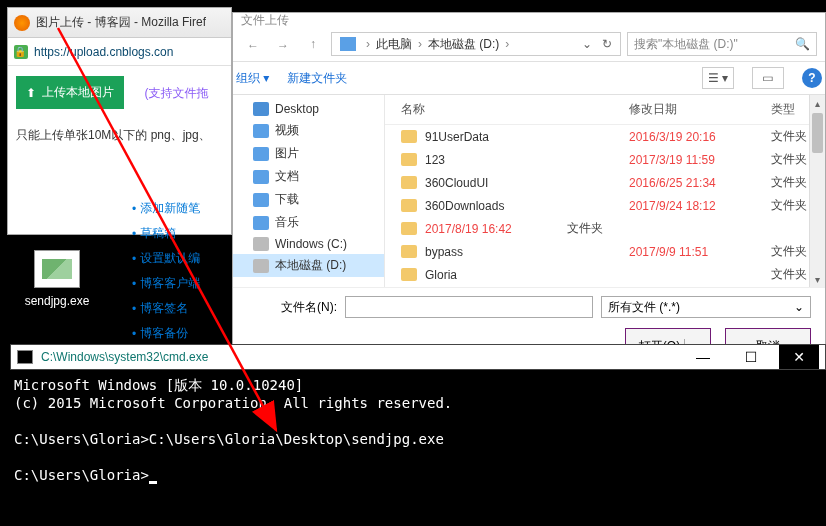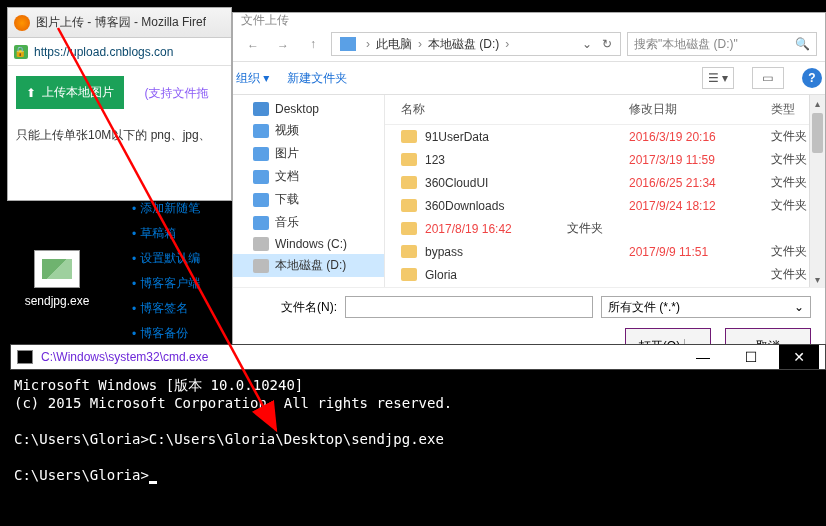--- a/index.html
+++ b/index.html
@@ -1,19 +1,19 @@
 <!DOCTYPE html>
 <html><head>
 <meta charset="utf-8">
 <style>
 *{box-sizing:border-box;margin:0;padding:0;font-family:"Microsoft YaHei",Tahoma,Arial,sans-serif;font-size:12px}
 body{width:826px;height:526px;background:#000;position:relative;overflow:hidden}
 
 
-.firefox{position:absolute;left:7px;top:7px;width:225px;height:194px;background:#fff;border:1px solid #aaa;box-shadow:0 2px 8px rgba(0,0,0,.3)}
+.firefox{position:absolute;left:7px;top:7px;width:225px;height:228px;background:#fff;border:1px solid #aaa;box-shadow:0 2px 8px rgba(0,0,0,.3)}
 .ff-title{height:30px;background:linear-gradient(#f4f4f4,#e8e8e8);display:flex;align-items:center;padding:0 6px;gap:6px;border-bottom:1px solid #ccc}
 .ff-url{height:28px;display:flex;align-items:center;padding:0 6px;border-bottom:1px solid #e0e0e0}
 .ff-url .lock{width:14px;height:14px;background:#4caf50;border-radius:2px;margin-right:6px;display:flex;align-items:center;justify-content:center;color:#fff;font-size:10px}
 .ff-url .addr{color:#0c4a6e;white-space:nowrap;overflow:hidden}
 .ff-body{padding:10px 8px}
 .upbtn{background:#1ba158;color:#fff;padding:8px 10px;display:inline-flex;align-items:center;gap:6px}
 .ff-hint{color:#8b5cf6;margin-left:17px;display:inline}
 .ff-note{margin-top:18px;color:#333;font-size:12px}
 
 
@@ -69,21 +69,21 @@
 .fn-row{display:flex;align-items:center;gap:8px;margin-bottom:10px}
 .fn-row label{width:90px;text-align:right}
 .fn-row .inp{flex:1;height:22px;border:1px solid #aaa}
 .fn-row .filter{width:210px;height:22px;border:1px solid #aaa;display:flex;align-items:center;justify-content:space-between;padding:0 6px}
 .btn-row{display:flex;justify-content:flex-end;gap:14px}
 .btn{min-width:86px;height:36px;border:1px solid #701a75;background:#f4f4f4;display:flex;align-items:center;justify-content:center;gap:4px}
 
 
 .cmd{position:absolute;left:10px;top:344px;width:816px;height:180px;background:#fff}
 .cmd-title{height:26px;background:#fff;border:1px solid #444;display:flex;align-items:center;padding:0 6px;gap:8px}
-.cmd-title .t{flex:1;color:#6d28d9}
+.cmd-title .t{flex:1;color:#0f766e}
 .cmd-title .wb{width:40px;height:24px;display:flex;align-items:center;justify-content:center;font-size:14px}
 .cmd-title .wb.close{background:#000;color:#fff}
 .cmd-body{background:#000;color:#fff;font-family:"NSimSun","SimSun",Consolas,monospace;font-size:14px;padding:6px 4px;height:154px;line-height:18px;white-space:pre}
 .cursor{display:inline-block;width:8px;height:3px;background:#fff;vertical-align:bottom}
 
 
 .arrow{position:absolute;left:0;top:0;pointer-events:none}
 </style>
 </head>
 <body>

